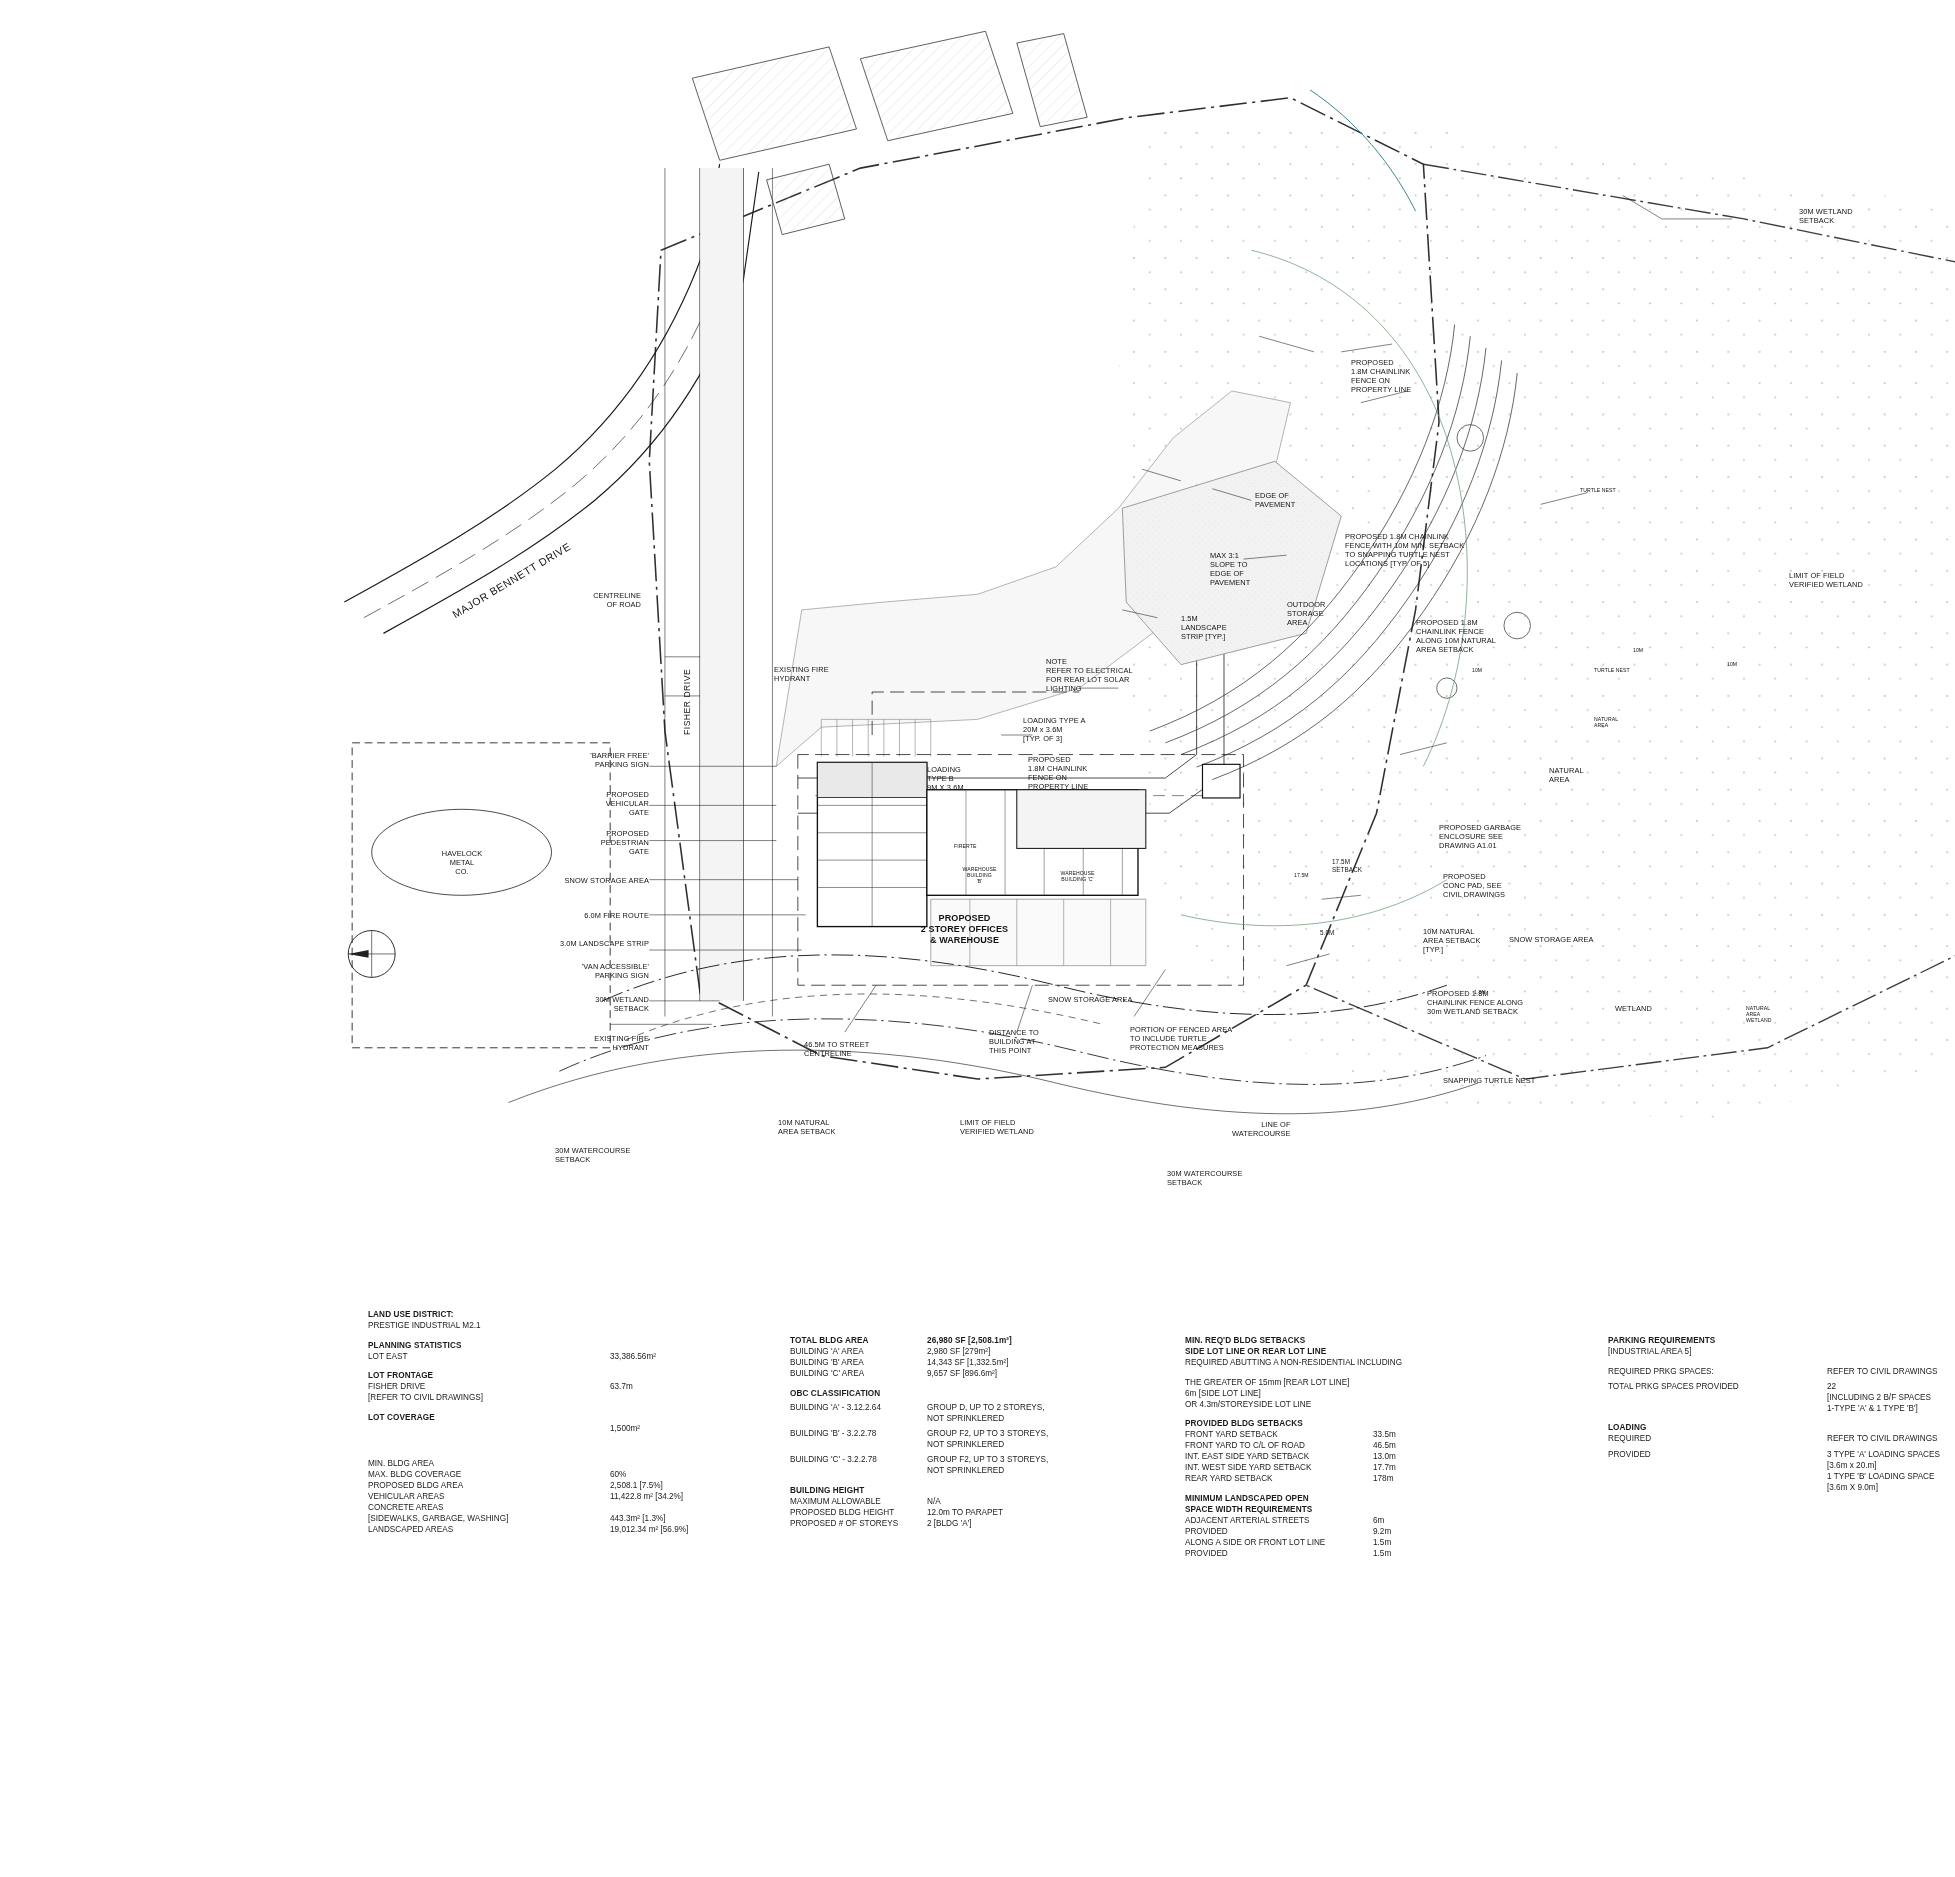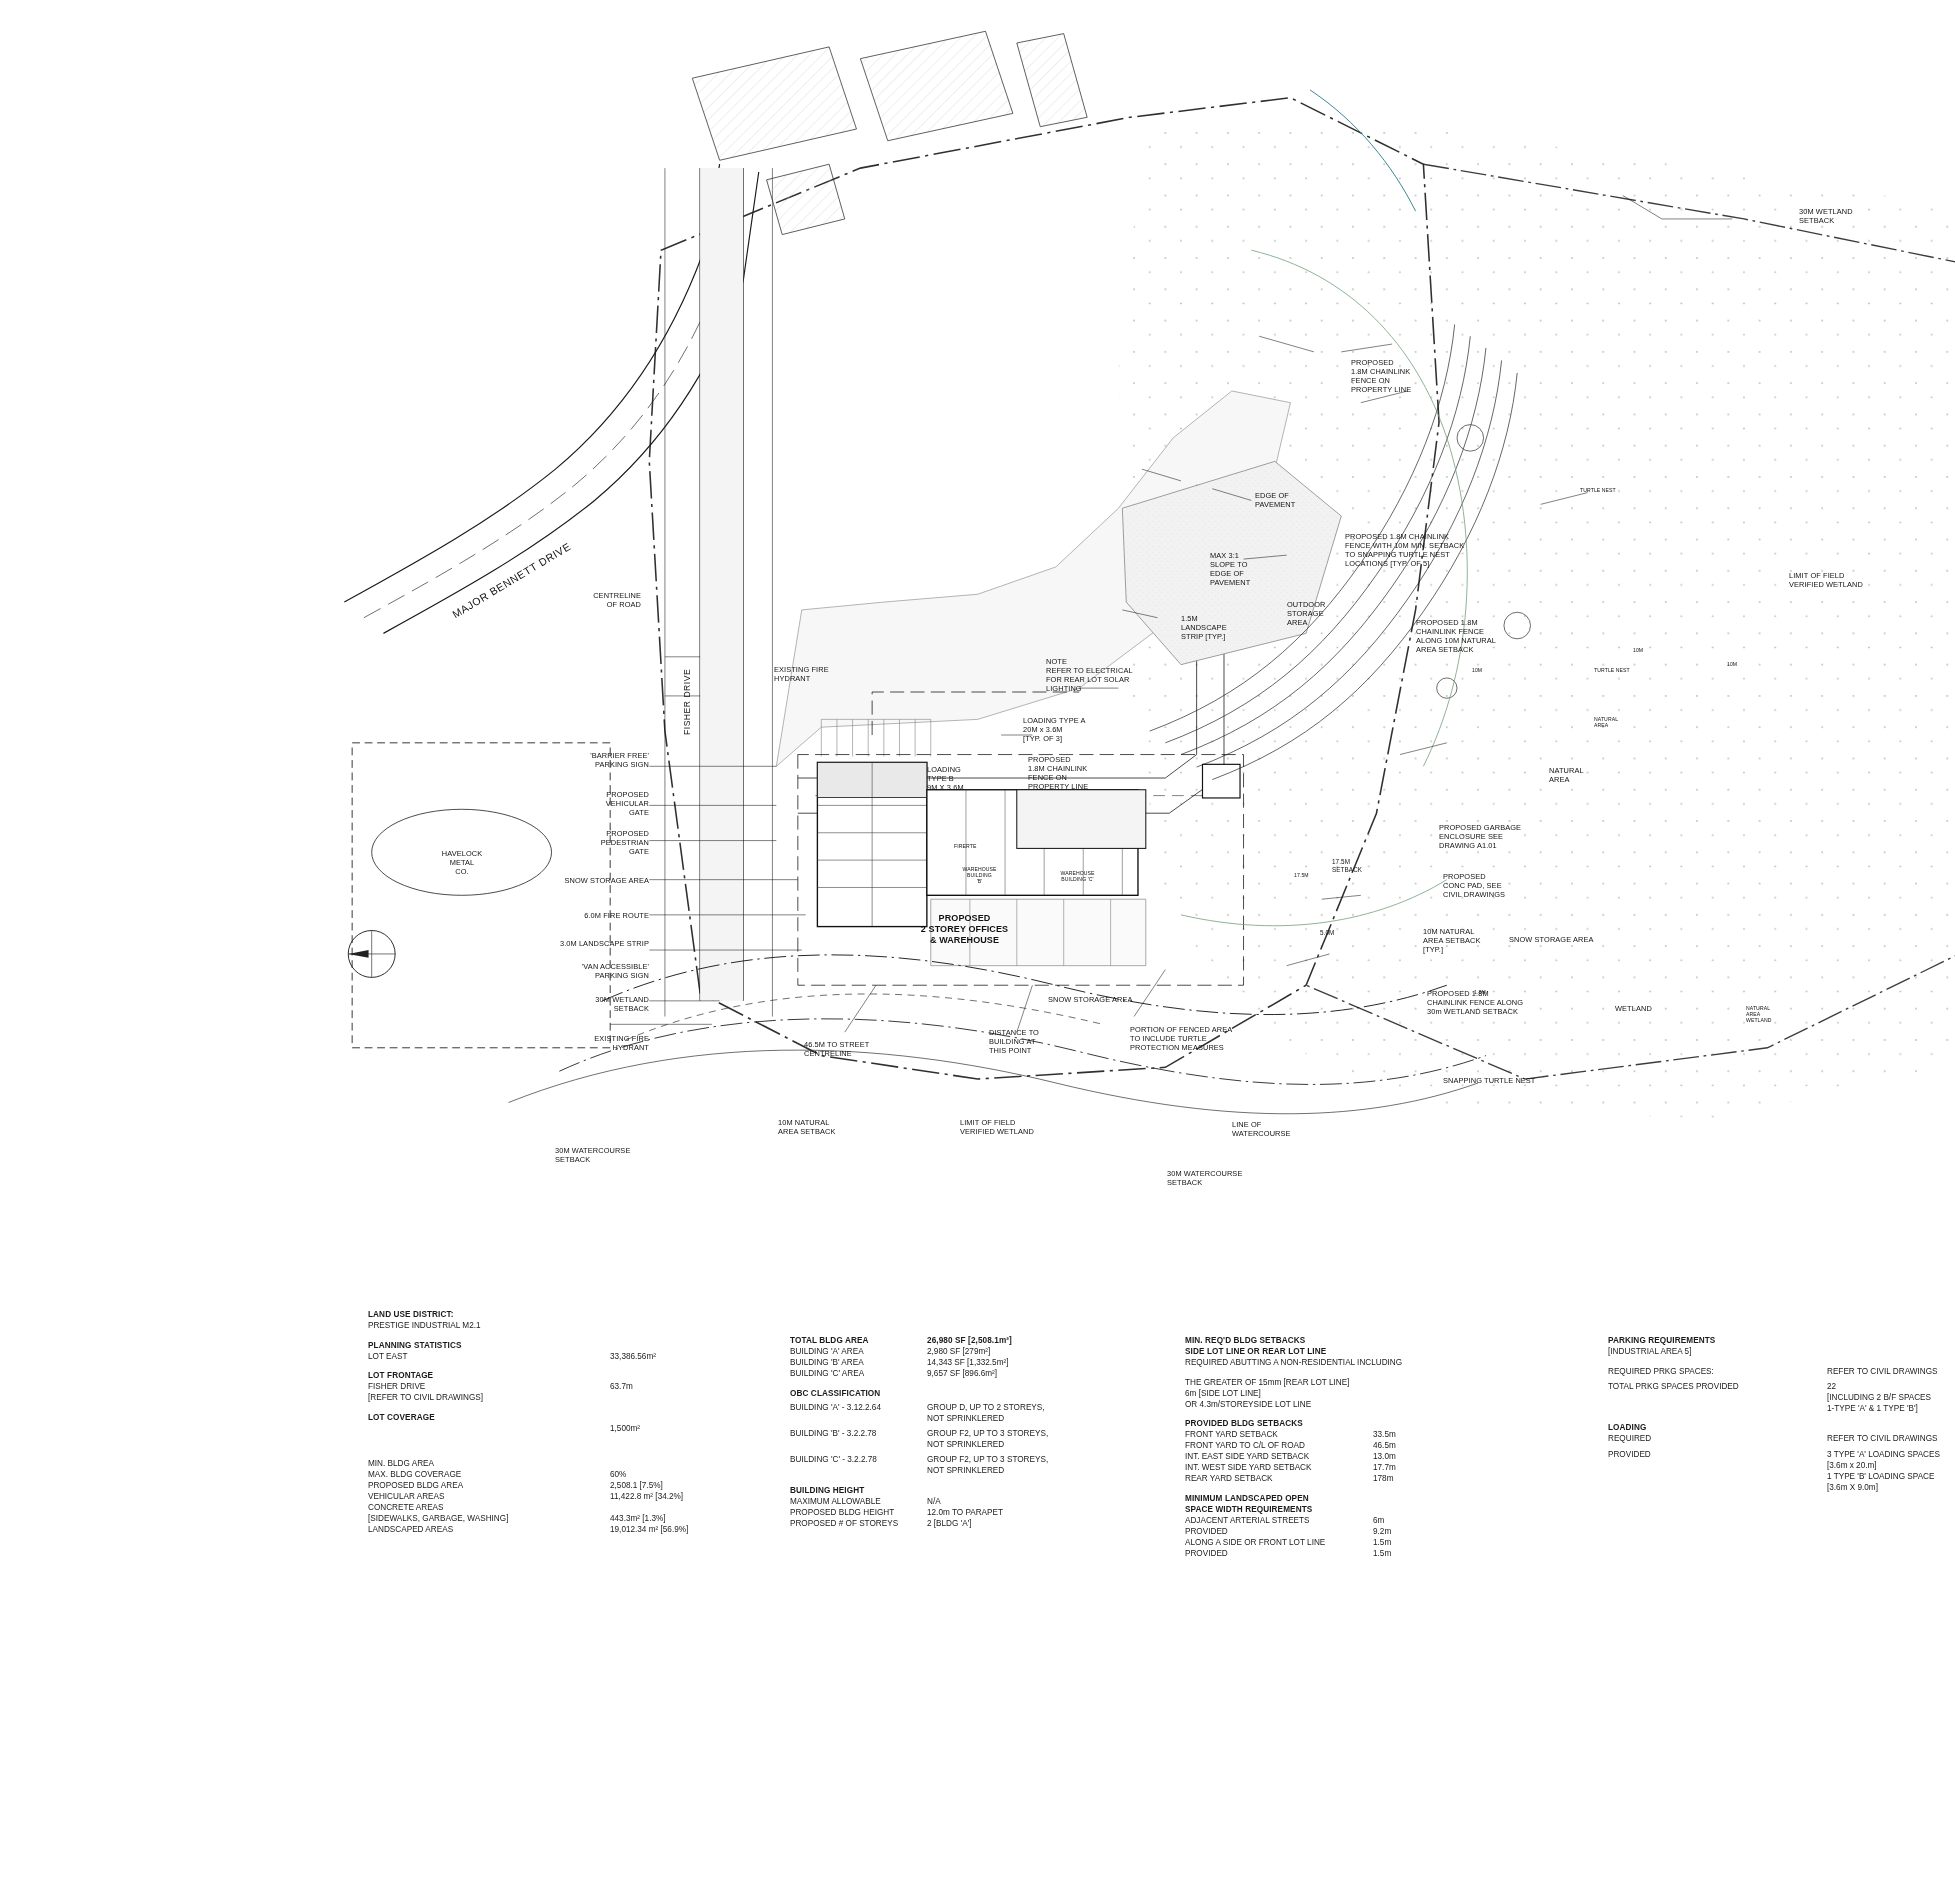--- a/index.html
+++ b/index.html
@@ -310,21 +310,21 @@
     <div class="dwg-label rt" style="left:540px; top:1034px; width:109px;">EXISTING FIRE
 HYDRANT</div>
     <div class="dwg-label" style="left:555px; top:1146px;">30M WATERCOURSE
 SETBACK</div>
     <div class="dwg-label" style="left:778px; top:1118px;">10M NATURAL
 AREA SETBACK</div>
     <div class="dwg-label" style="left:804px; top:1040px;">46.5M TO STREET
 CENTRELINE</div>
     <div class="dwg-label" style="left:960px; top:1118px;">LIMIT OF FIELD
 VERIFIED WETLAND</div>
-    <div class="dwg-label" style="left:1232px; top:1120px;">LINE OF
+    <div class="dwg-label" style="left:1232px; top:1120px;text-align:right;">LINE OF
 WATERCOURSE</div>
     <div class="dwg-label" style="left:1167px; top:1169px;">30M WATERCOURSE
 SETBACK</div>
     <div class="dwg-label" style="left:989px; top:1028px;">DISTANCE TO
 BUILDING AT
 THIS POINT</div>
     <div class="dwg-label" style="left:1130px; top:1025px;">PORTION OF FENCED AREA
 TO INCLUDE TURTLE
 PROTECTION MEASURES</div>
     <div class="dwg-label" style="left:1443px; top:1056px;margin-top:20px;">SNAPPING TURTLE NEST</div>

